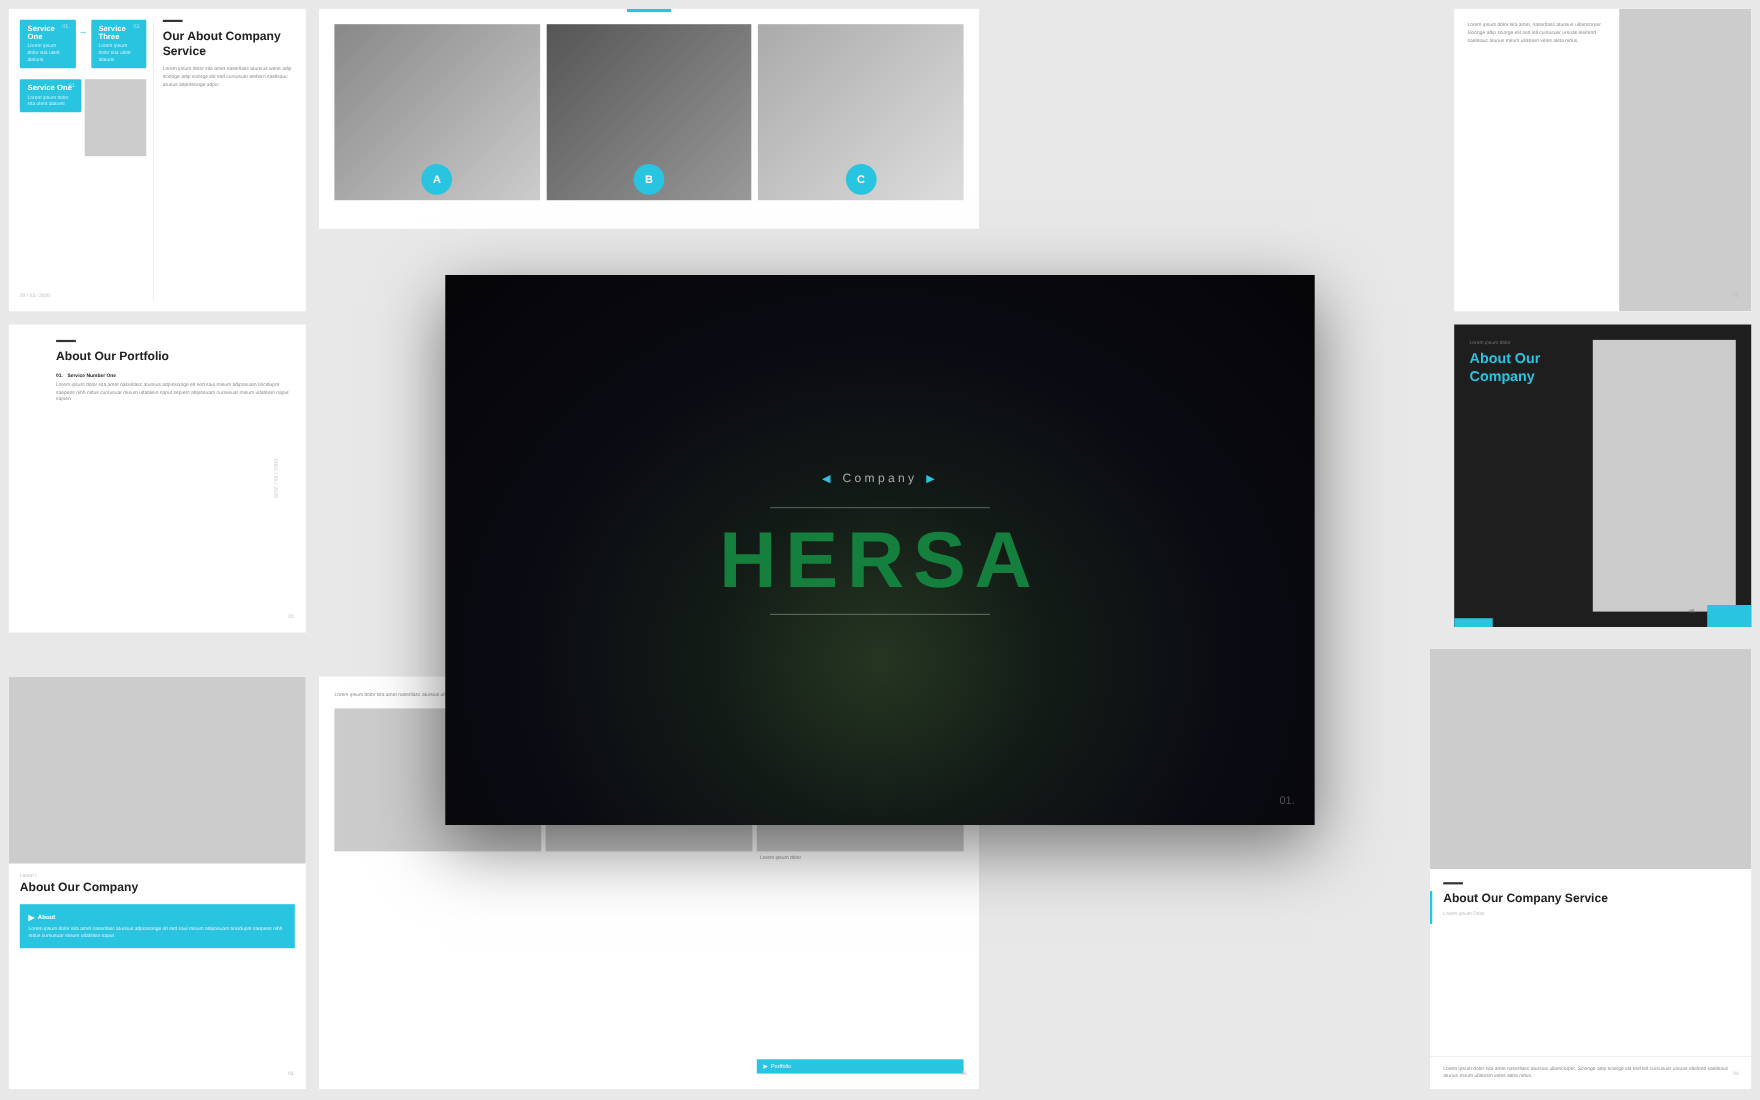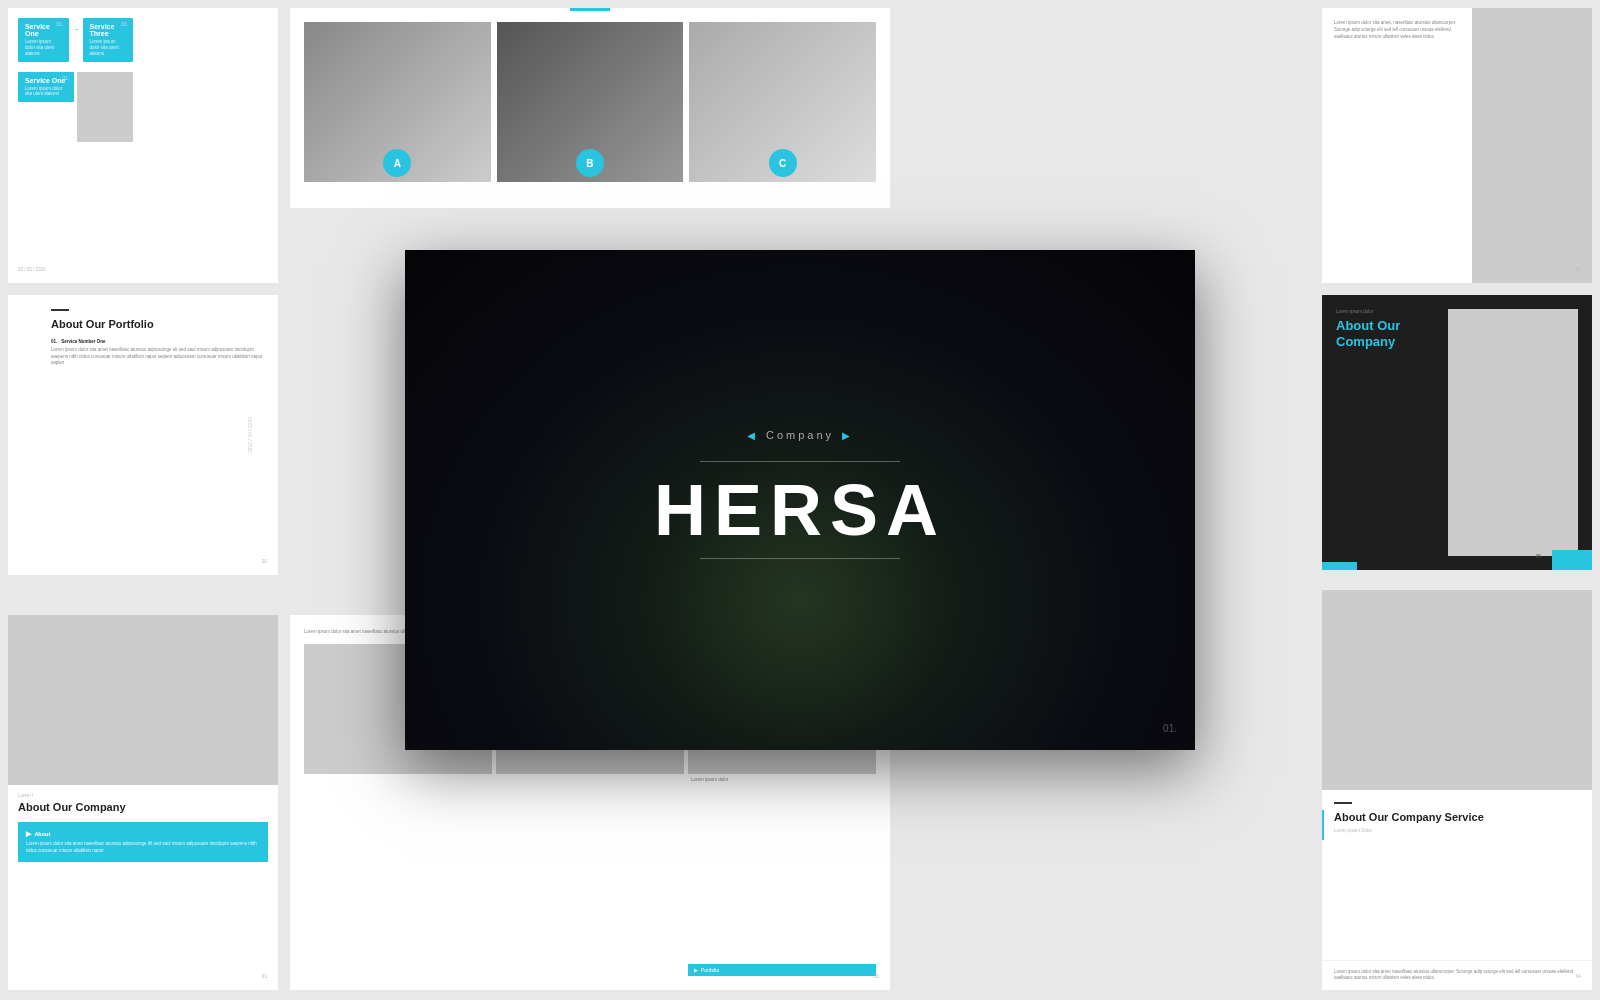--- a/index.html
+++ b/index.html
@@ -92,21 +92,21 @@
     .hersa-line {
       width: 200px;
       height: 1px;
       background: rgba(255,255,255,0.3);
       margin: 0 auto 12px;
     }
 
     .hersa-title {
       font-size: 72px;
       font-weight: 900;
-      color: #ffffff;
+      color: #15803d;
       letter-spacing: 8px;
       margin: 0;
       line-height: 1;
     }
 
     .hersa-subtitle {
       font-size: 11px;
       color: #aaa;
       letter-spacing: 6px;
       margin-top: 16px;
@@ -128,21 +128,21 @@
     
     .slide-tm { position: absolute; left: 290px; top: 8px; width: 600px; height: 200px; background: #fff; overflow: hidden; }
     
     .slide-bm { position: absolute; left: 290px; top: 615px; width: 600px; height: 375px; background: #fff; overflow: hidden; }
 
     
     .slide-rt { position: absolute; right: 8px; top: 8px; width: 270px; height: 275px; background: #fff; overflow: hidden; }
     
     .slide-rt2 { position: absolute; right: 8px; top: 295px; width: 270px; height: 275px; background: #fff; overflow: hidden; }
     
-    .slide-rb { position: absolute; right: 8px; top: 590px; width: 270px; height: 400px; background: #fff; overflow: hidden; }
+    .slide-rb { position: absolute; right: 8px; top: 590px; width: 292px; height: 400px; background: #fff; overflow: hidden; }
 
     
     .t-xxs { font-size: 4.5px; }
     .t-md { font-size: 11px; }
     .c-dark { color: #222; }
     .c-gray { color: #888; }
     .c-lgray { color: #bbb; }
     .fw-bold { font-weight: bold; }
     .lh-sm { line-height: 1.3; }
     .lh-md { line-height: 1.5; }
@@ -248,20 +248,25 @@
             <div class="svc-box-title">Service One</div>
             <div class="svc-box-body">Lorem ipsum dolor sita ulent alatursi</div>
           </div>
           <div class="img-box img-sim-office" style="width:100px; height:70px;"></div>
         </div>
         <div style="position:absolute; bottom:8px; left:10px;">
           <span class="t-xxs c-lgray">20 / 03 / 2020</span>
         </div>
       </div>
 
+      <div style="flex:1; padding-left:8px; border-left:1px solid #eee;">
+        <div class="divider-short"></div>
+        <div class="t-md fw-bold c-dark lh-sm mb-6">Our About Company Service</div>
+        <div class="t-xxs c-gray lh-md">Lorem ipsum dolor sita amet naserllasc atursius wene adip scionge adip sciorge elit sed cursusuer elefiorn saellsauc aturius adpioscinge adpic.</div>
+      </div>
     </div>
   </div>
 
   <div class="slide-tm">
 
     <div style="position:absolute;top:0;left:50%;transform:translateX(-50%);width:40px;height:3px;background:#29c4e0;"></div>
     <div class="three-col" style="padding:14px 14px 6px; height:100%;">
       <div class="img-with-badge">
         <div class="img-rect-gray img-sim-office" style="height:100%;"></div>
         <div class="img-badge">A</div>

